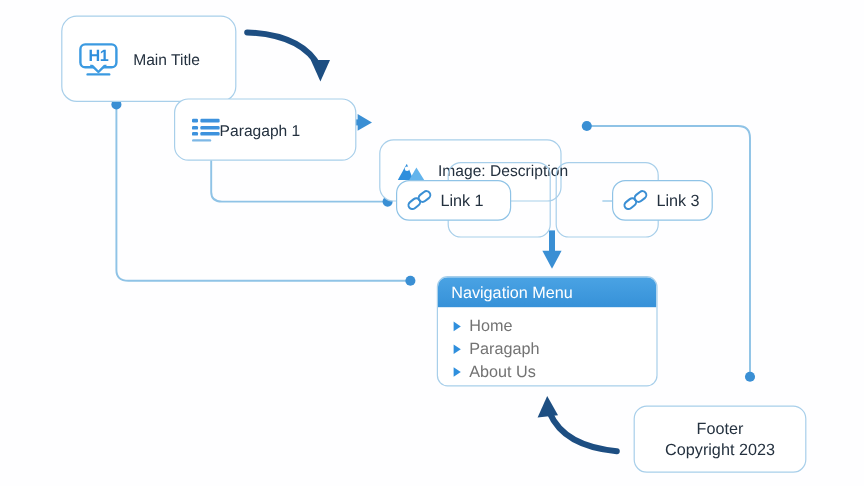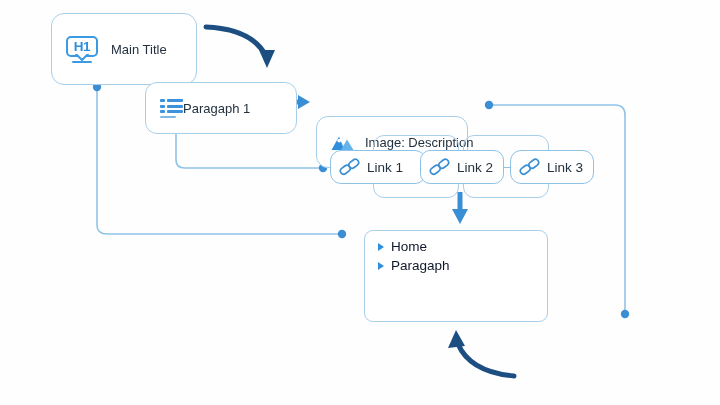--- a/index.html
+++ b/index.html
@@ -171,21 +171,21 @@
   }
   #nav-list {
     padding: 6px 0 0 13px;
   }
   .nav-item {
     display: flex;
     align-items: center;
     gap: 7px;
     height: 19px;
     font-size: 13.5px;
-    color: #0f172a;
+    color: #737373;
   }
   .nav-bullet {
     width: 0; height: 0;
     border-left: 6px solid #2f8fdd;
     border-top: 4px solid transparent;
     border-bottom: 4px solid transparent;
     flex: 0 0 auto;
   }
 
   
@@ -284,43 +284,45 @@
   <div class="link-join" id="join-2"></div>
 
   <div class="link-node" id="node-link1">
     <svg class="chain-icon" viewBox="0 0 21 18" xmlns="http://www.w3.org/2000/svg">
       <rect x="1" y="8.5" width="10.5" height="6.5" rx="3.25" fill="none" stroke="#3a8fd4" stroke-width="1.7" transform="rotate(-38 6.25 11.75)"></rect>
       <rect x="9.5" y="2.5" width="10.5" height="6.5" rx="3.25" fill="none" stroke="#3a8fd4" stroke-width="1.7" transform="rotate(-38 14.75 5.75)"></rect>
     </svg>
     <span class="node-label">Link 1</span>
   </div>
 
-  <div class="link-node" id="node-link2">
-    <svg class="chain-icon" viewBox="0 0 21 18" xmlns="http://www.w3.org/2000/svg">
-      <rect x="1" y="8.5" width="10.5" height="6.5" rx="3.25" fill="none" stroke="#3a8fd4" stroke-width="1.7" transform="rotate(-38 6.25 11.75)"></rect>
-      <rect x="9.5" y="2.5" width="10.5" height="6.5" rx="3.25" fill="none" stroke="#3a8fd4" stroke-width="1.7" transform="rotate(-38 14.75 5.75)"></rect>
-    </svg>
-    <span class="node-label">Link 2</span>
-  </div>
 
   <div class="link-node" id="node-link3">
     <svg class="chain-icon" viewBox="0 0 21 18" xmlns="http://www.w3.org/2000/svg">
       <rect x="1" y="8.5" width="10.5" height="6.5" rx="3.25" fill="none" stroke="#3a8fd4" stroke-width="1.7" transform="rotate(-38 6.25 11.75)"></rect>
       <rect x="9.5" y="2.5" width="10.5" height="6.5" rx="3.25" fill="none" stroke="#3a8fd4" stroke-width="1.7" transform="rotate(-38 14.75 5.75)"></rect>
     </svg>
     <span class="node-label">Link 3</span>
   </div>
 
   <div id="node-nav">
+    <div id="nav-header">Navigation Menu</div>
     <div id="nav-list">
       <div class="nav-item">
         <span class="nav-bullet"></span>
         <span>Home</span>
       </div>
       <div class="nav-item">
         <span class="nav-bullet"></span>
         <span>Paragaph</span>
       </div>
+      <div class="nav-item">
+        <span class="nav-bullet"></span>
+        <span>About Us</span>
+      </div>
     </div>
   </div>
 
+  <div class="node" id="node-footer">
+    <span class="node-label">Footer</span>
+    <span class="node-label">Copyright 2023</span>
+  </div>
 
 </div>
 
 </body></html>

